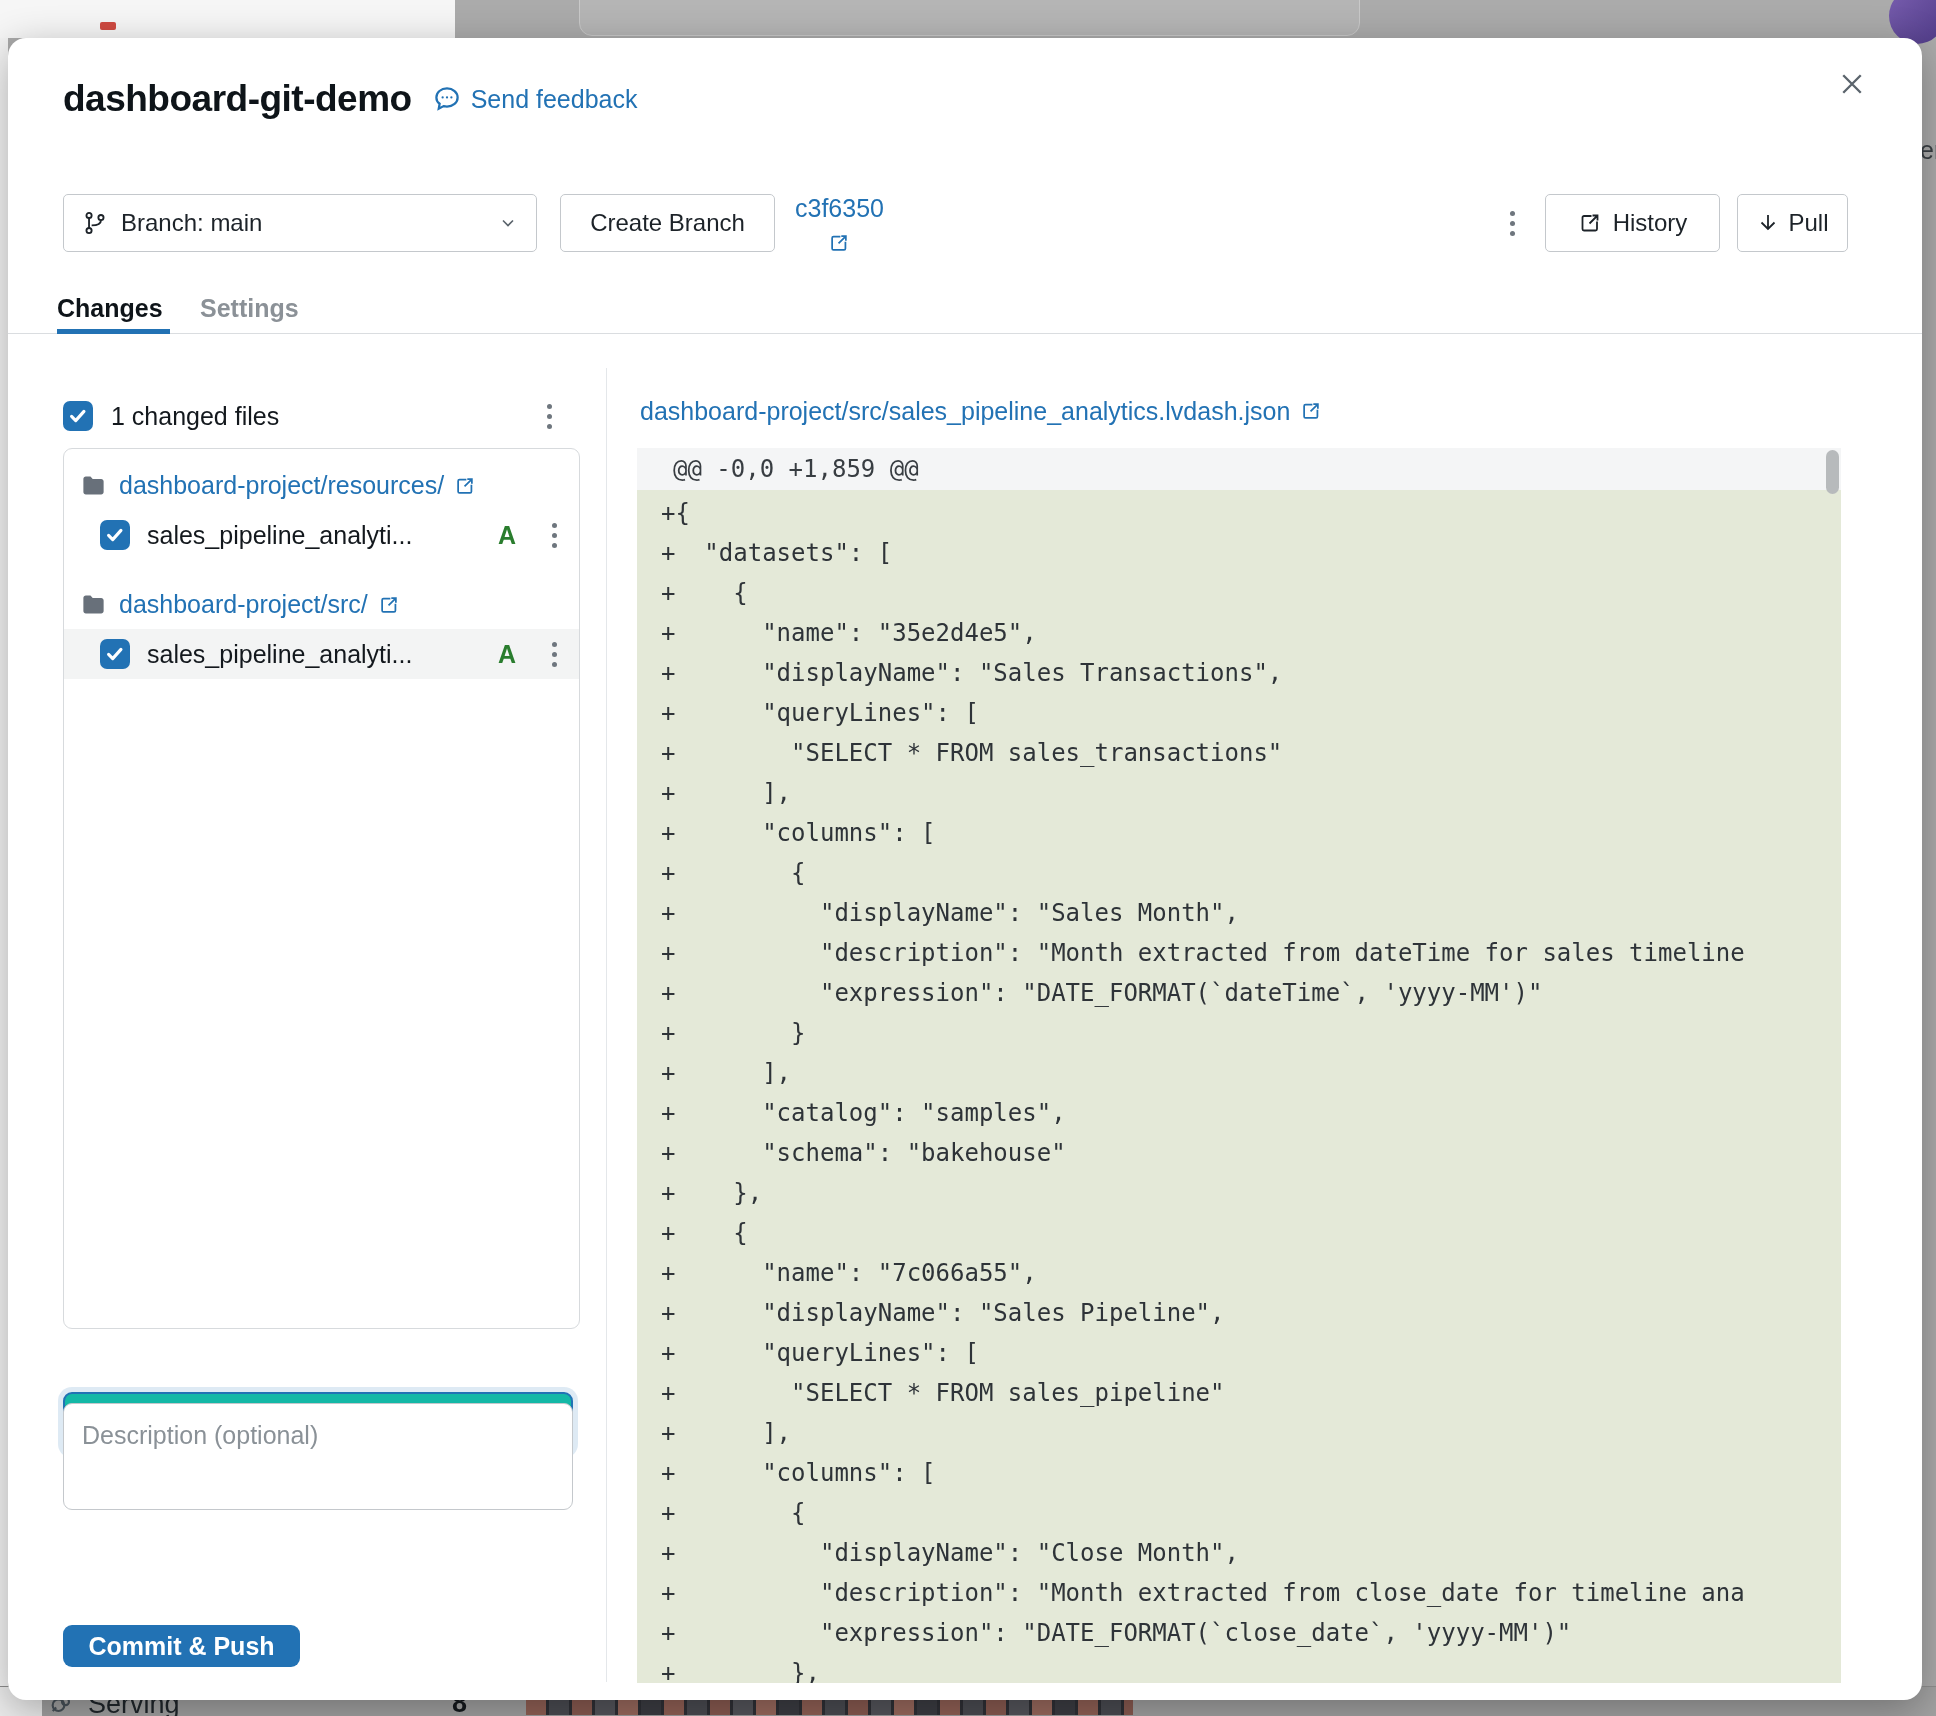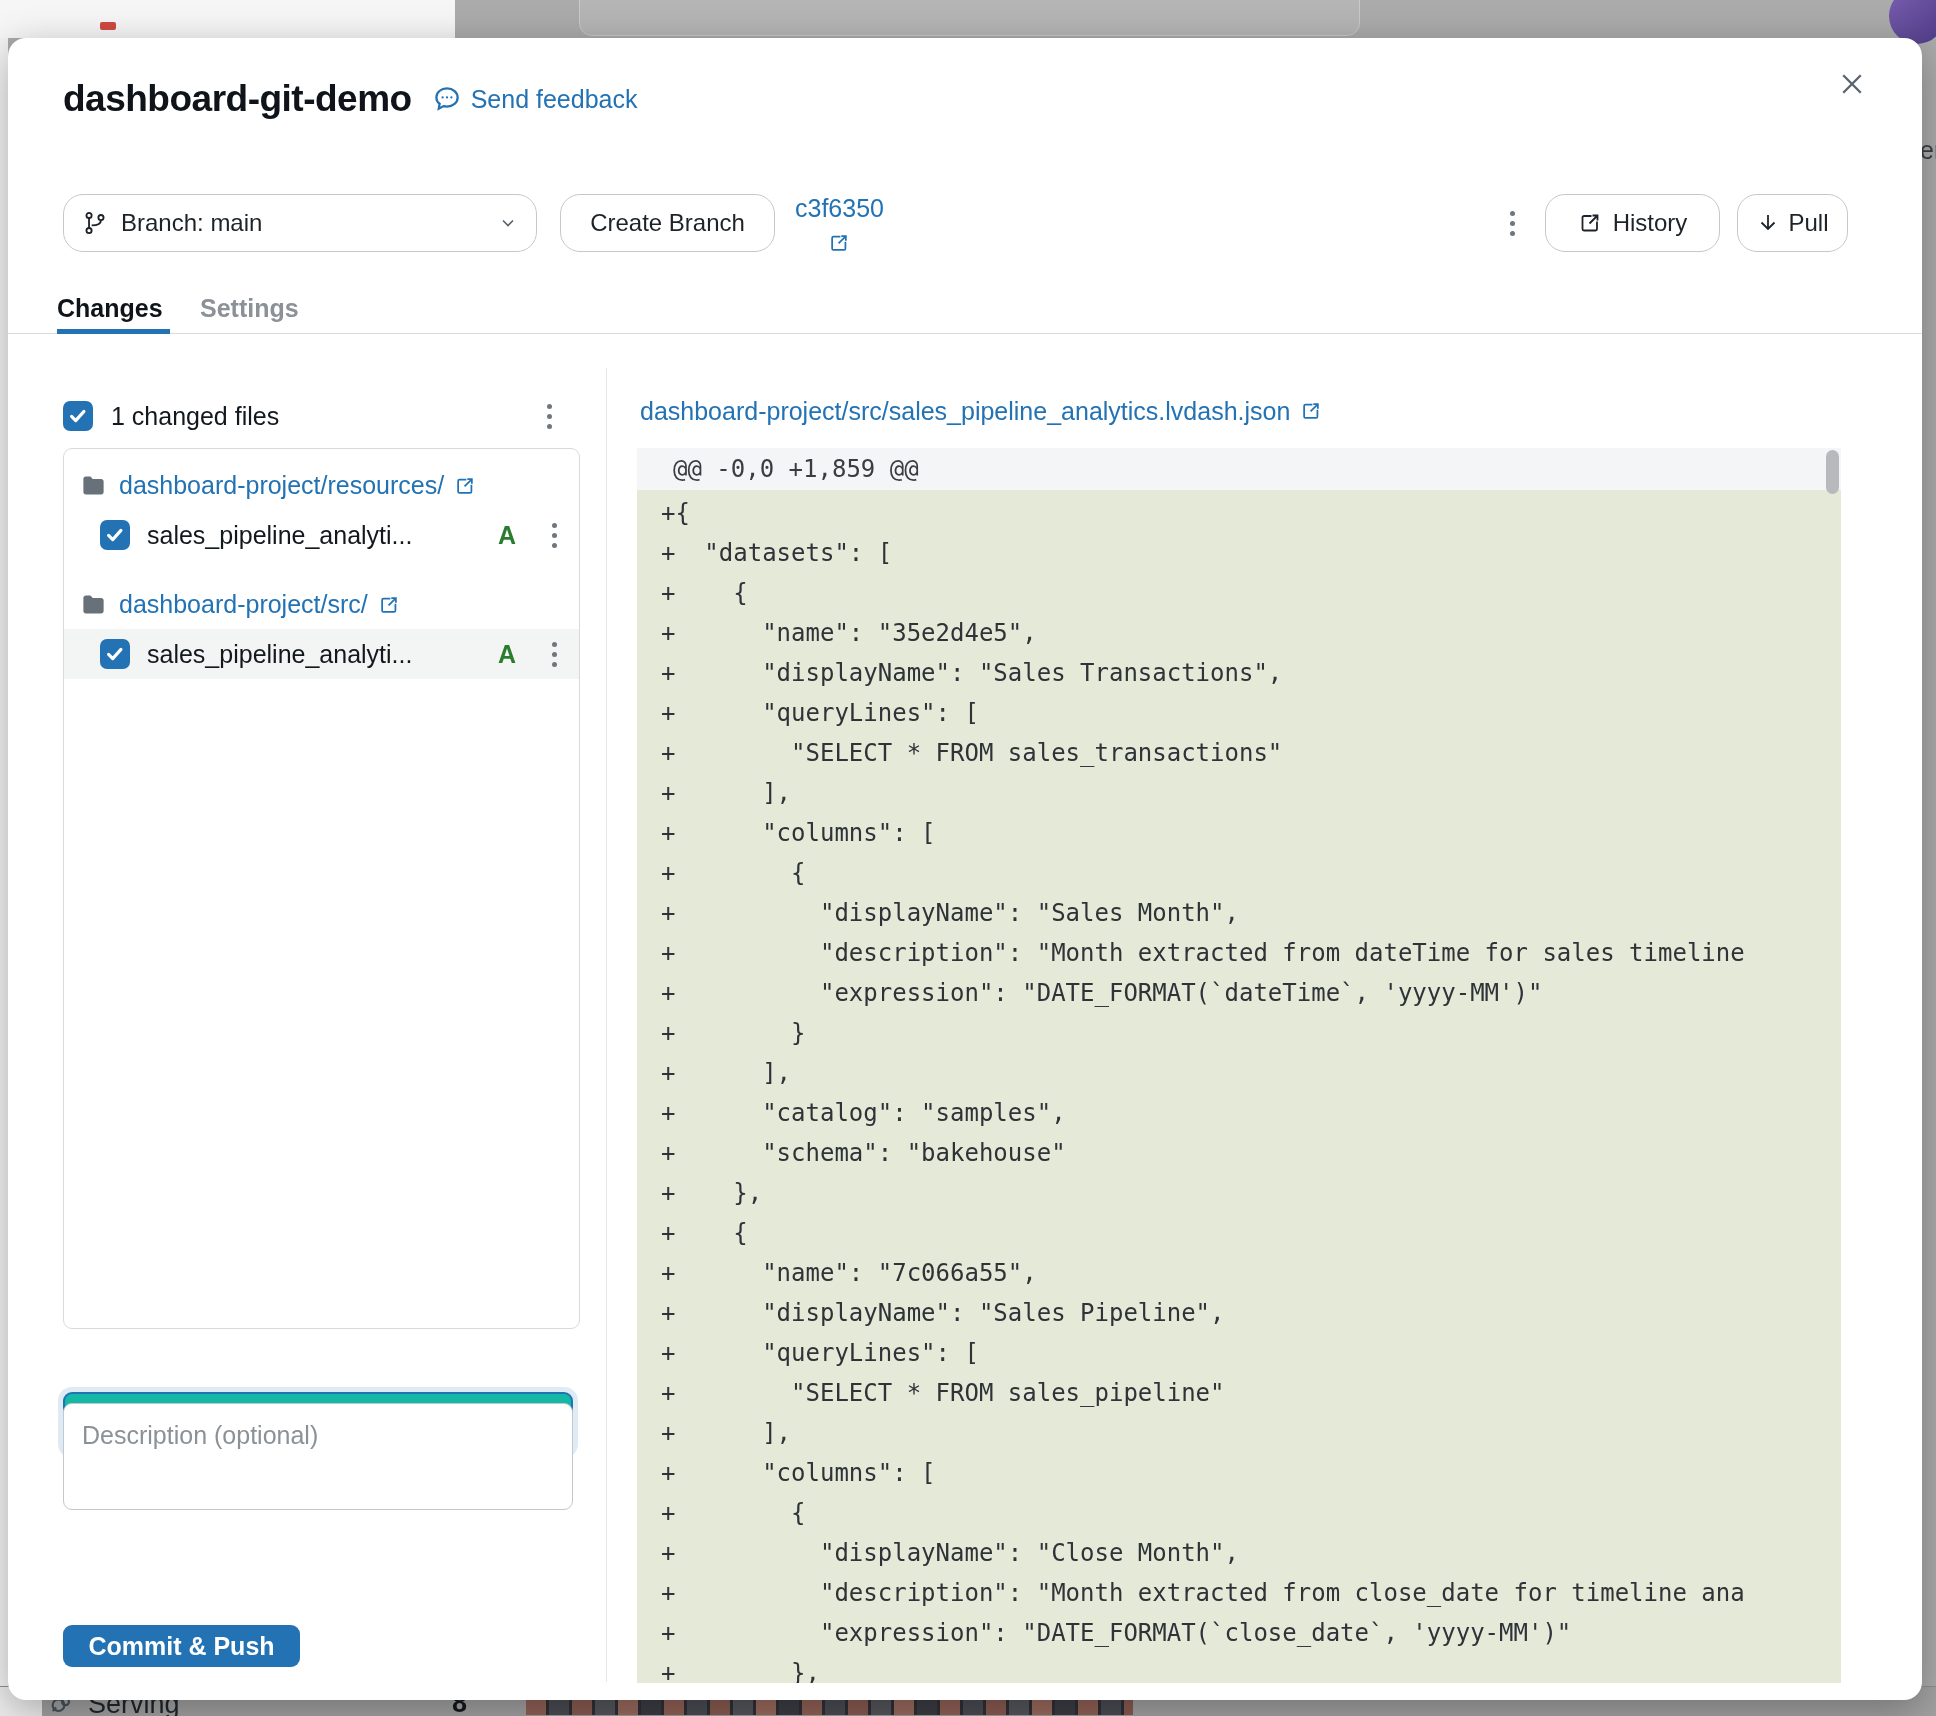--- a/index.html
+++ b/index.html
@@ -37,21 +37,21 @@
     background:#fff; border-radius:18px; box-shadow:0 10px 40px rgba(0,0,0,.30);
     overflow:hidden;
     padding-left:48px;
   }
   .title-row { position:absolute; left:55px; top:40px; display:flex; align-items:center; gap:20px; }
   .modal-title { font-size:37px; font-weight:700; letter-spacing:-0.5px; color:#0e1419; }
   .feedback-link { display:flex; align-items:center; gap:9px; color:var(--accent); font-size:25px; cursor:pointer; }
   .close-btn { position:absolute; right:52px; top:28px; width:36px; height:36px; display:flex; align-items:center; justify-content:center; cursor:pointer; color:#5b646c; }
 
   .toolbar { position:absolute; left:55px; top:156px; right:74px; height:58px; display:flex; align-items:stretch; }
-  .tb-box { border:1.5px solid #c4c8cc; border-radius:20px; background:#fff; display:flex; align-items:center; font-size:24px; color:#1d2329; }
+  .tb-box { border:1.5px solid #c4c8cc; border-radius:5px; background:#fff; display:flex; align-items:center; font-size:24px; color:#1d2329; }
   .branch-select { width:474px; padding:0 18px; gap:13px; cursor:pointer; }
   .branch-select .chev { margin-left:auto; color:#5b646c; }
   .create-branch { width:215px; justify-content:center; margin-left:23px; cursor:pointer; }
   .commit-link { display:flex; align-items:center; gap:9px; margin-left:20px; color:var(--accent); font-size:25px; cursor:pointer;flex-direction:column; }
   .tb-spacer { flex:1; }
   .tb-kebab { width:44px; display:flex; align-items:center; justify-content:center; cursor:pointer; }
   .history-btn { width:175px; justify-content:center; gap:11px; margin-left:22px; cursor:pointer; }
   .pull-btn { width:111px; justify-content:center; gap:8px; margin-left:17px; cursor:pointer; }
 
   .tabs-line { position:absolute; left:0; right:0; top:295px; height:1px; background:#dadde0; }

